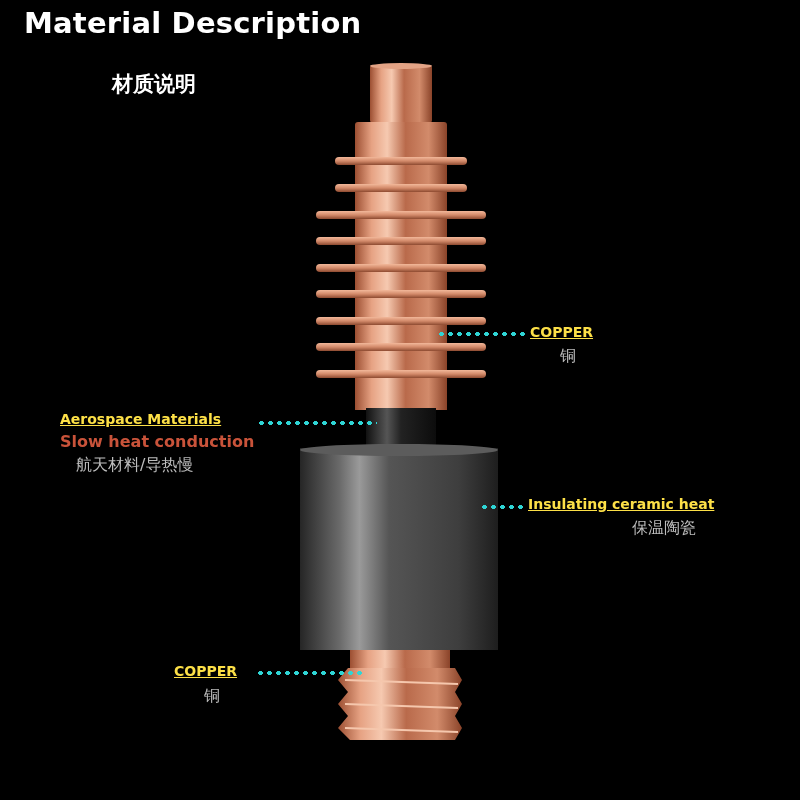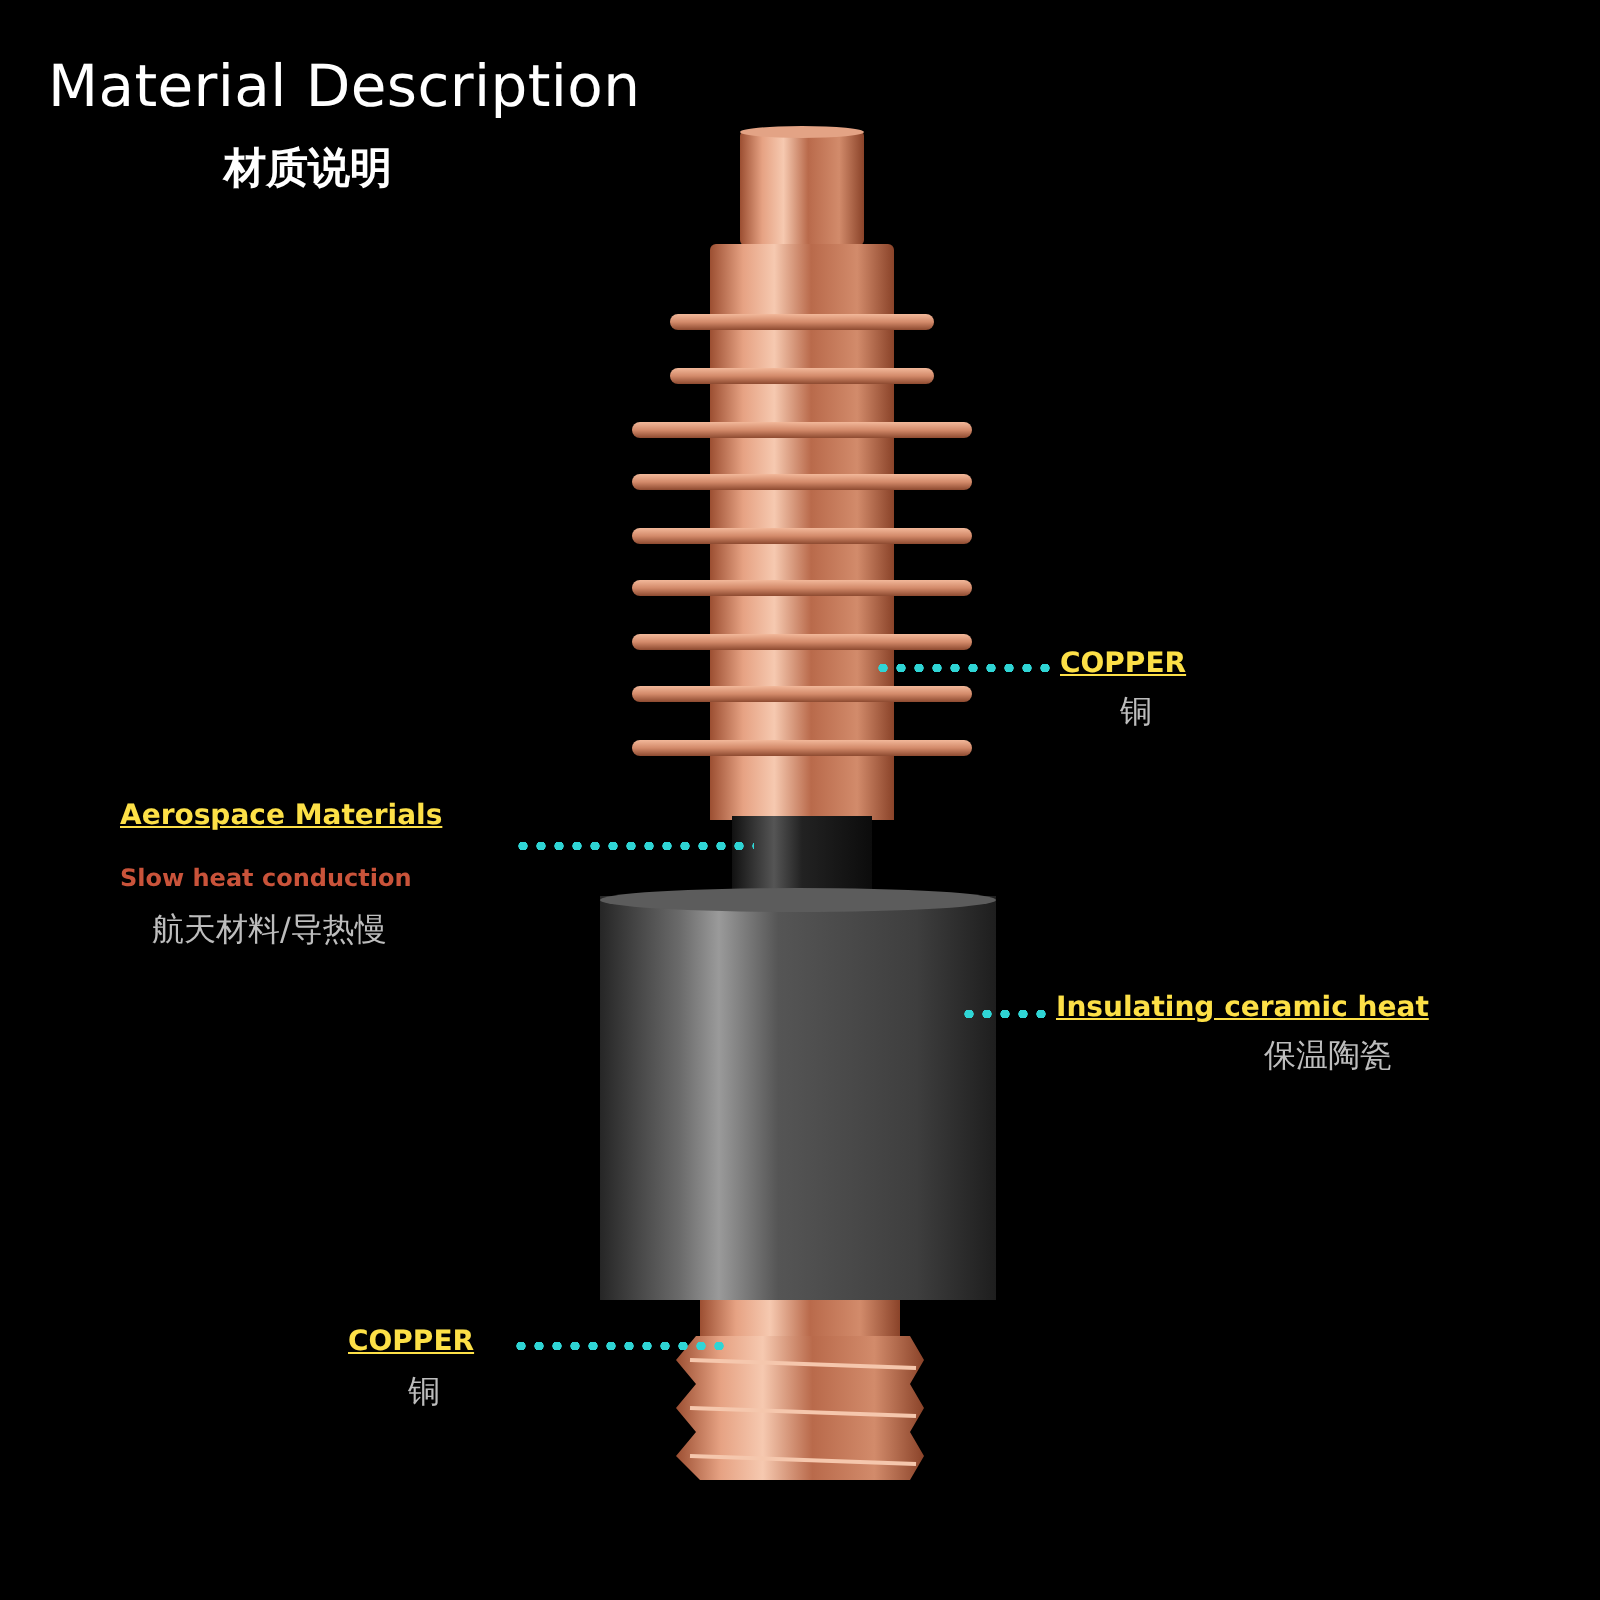--- a/index.html
+++ b/index.html
@@ -1,21 +1,21 @@
 <!DOCTYPE html>
 <html><head>
 <meta charset="utf-8">
 <style>
   html,body{margin:0;padding:0;background:#000;}
   body{width:800px;height:800px;position:relative;overflow:hidden;font-family:"DejaVu Sans","Liberation Sans",sans-serif;}
   .abs{position:absolute;}
-  .title{left:24px;top:26px;font-size:29px;font-weight:normal;color:#fff;letter-spacing:0.2px;white-space:nowrap;}
+  .title{left:24px;top:6px;font-size:29px;font-weight:bold;color:#fff;letter-spacing:0.2px;white-space:nowrap;}
   .subtitle{left:112px;top:70px;font-size:21px;font-weight:bold;color:#fff;white-space:nowrap;}
   .lbl{color:#fde047;font-weight:bold;font-size:14px;white-space:nowrap;text-decoration:underline;}
-  .red{color:#c9533a;font-weight:bold;font-size:12px;white-space:nowrap;}
+  .red{color:#c9533a;font-weight:bold;font-size:16px;white-space:nowrap;}
   .cn{color:#bdbdbd;font-size:16px;white-space:nowrap;}
   .dots{height:4px;background-image:radial-gradient(circle,#2fd5d5 45%,transparent 50%);background-size:9px 4px;background-repeat:repeat-x;}
   svg{position:absolute;left:0;top:0;}
 </style>
 </head>
 <body>
 
 <svg width="800" height="800" viewBox="0 0 800 800">
   <defs>
     <linearGradient id="cu" x1="0" x2="1" y1="0" y2="0">
@@ -84,21 +84,21 @@
   </g>
 </svg>
 
 <div class="abs title">Material Description</div>
 <div class="abs subtitle">材质说明</div>
 
 <div class="abs dots" style="left:437px;top:332px;width:88px;"></div>
 <div class="abs lbl" style="left:530px;top:324px;">COPPER</div>
 <div class="abs cn" style="left:560px;top:346px;">铜</div>
 
-<div class="abs lbl" style="left:60px;top:400px;">Aerospace Materials</div>
+<div class="abs lbl" style="left:60px;top:411px;">Aerospace Materials</div>
 <div class="abs dots" style="left:257px;top:421px;width:120px;"></div>
 <div class="abs red" style="left:60px;top:432px;">Slow heat conduction</div>
 <div class="abs cn" style="left:76px;top:455px;">航天材料/导热慢</div>
 
 <div class="abs dots" style="left:480px;top:505px;width:45px;"></div>
 <div class="abs lbl" style="left:528px;top:496px;">Insulating ceramic heat</div>
 <div class="abs cn" style="left:632px;top:518px;">保温陶瓷</div>
 
 <div class="abs lbl" style="left:174px;top:663px;">COPPER</div>
 <div class="abs dots" style="left:256px;top:671px;width:110px;"></div>

